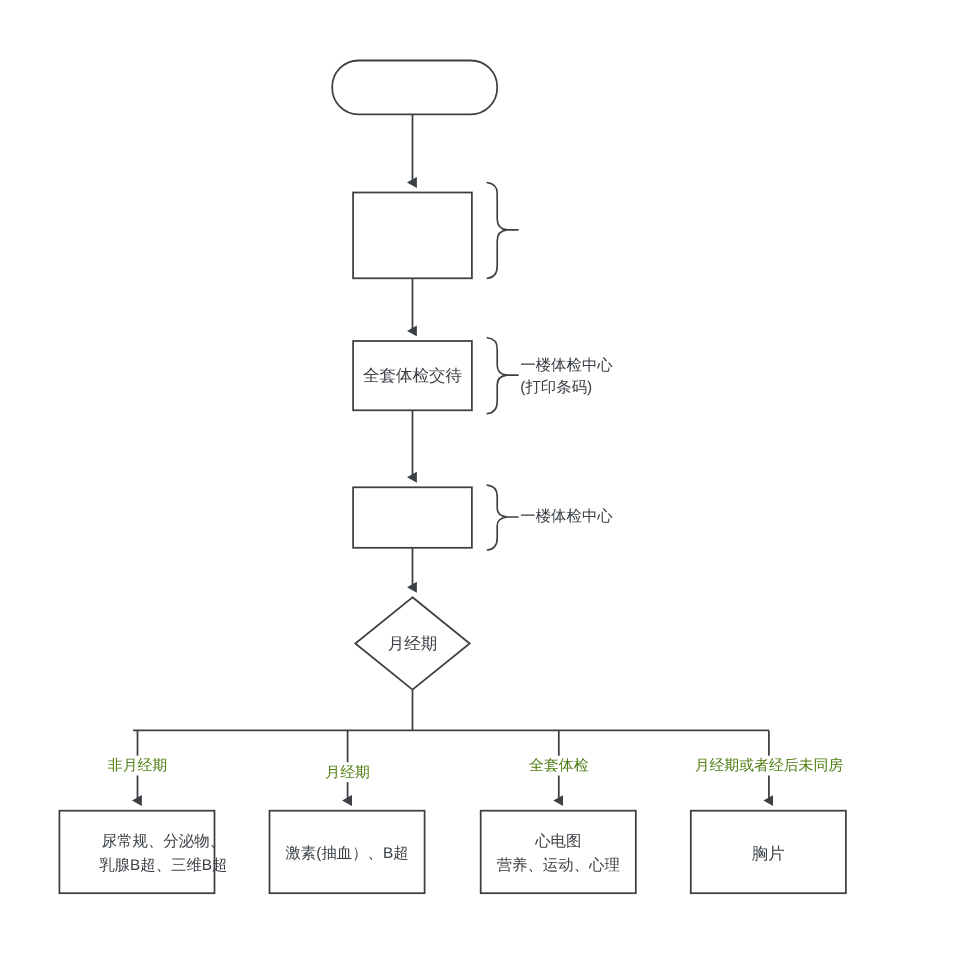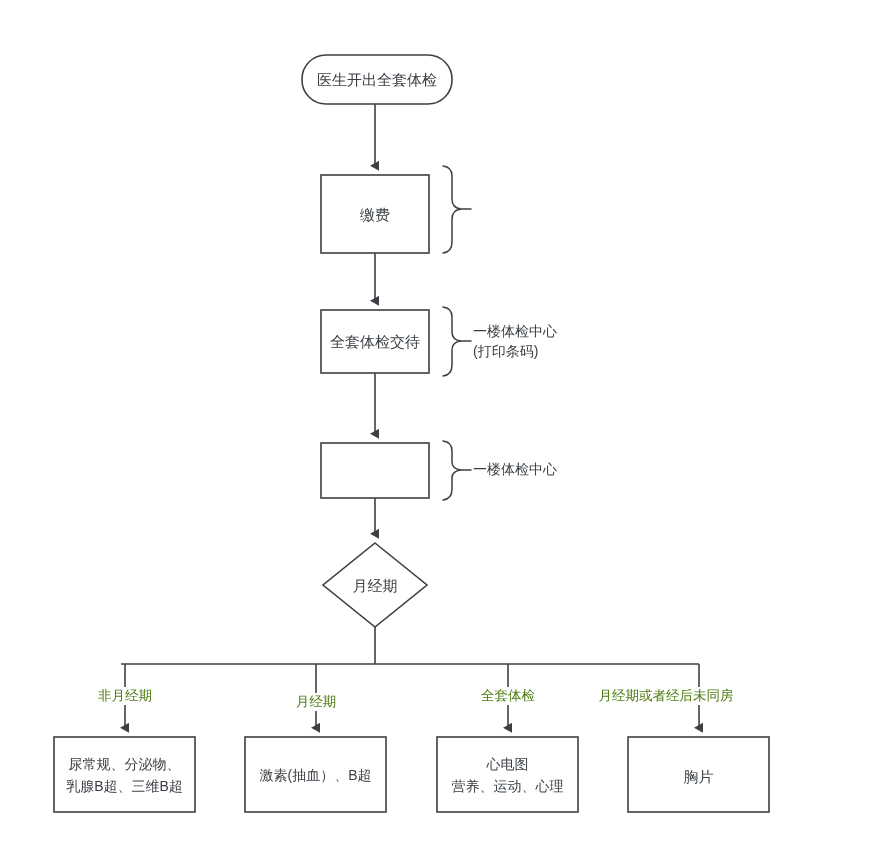--- a/index.html
+++ b/index.html
@@ -103,34 +103,32 @@
       <line x1="461" y1="209" x2="471" y2="209"></line>
 
       <path d="M 443 307 q 9 1 9 10 l 0 15 q 0 8 9 9 q -9 1 -9 9 l 0 15 q 0 10 -9 11"></path>
       <line x1="461" y1="341" x2="471" y2="341"></line>
 
       <path d="M 443 441 q 9 1 9 10 l 0 11 q 0 7 9 8 q -9 1 -9 8 l 0 11 q 0 10 -9 11"></path>
       <line x1="461" y1="470" x2="471" y2="470"></line>
     </g>
   </svg>
 
-  <div class="node-text" style="left:302px; top:55px; width:150px; height:49px;">医生开出全套体检</div>
-  <div class="node-text" style="left:321px; top:175px; width:108px; height:78px;">缴费</div>
   <div class="node-text" style="left:321px; top:310px; width:108px; height:63px;">全套体检交待</div>
   <div class="node-text" style="left:323px; top:543px; width:104px; height:84px;">月经期</div>
 
-  <div class="node-text" style="left:54px; top:737px; width:141px; height:75px; font-size:14px; line-height:22px;">尿常规、分泌物、
+  <div class="node-text" style="left:54px; top:737px; width:141px; height:75px; font-size:14px; line-height:22px;padding-left:24px;">尿常规、分泌物、
 乳腺B超、三维B超</div>
   <div class="node-text" style="left:437px; top:737px; width:141px; height:75px; font-size:14px; line-height:22px;">心电图
 营养、运动、心理</div>
   <div class="node-text" style="left:245px; top:737px; width:141px; height:75px; font-size:14px; line-height:22px;">激素(抽血）、B超</div>
   <div class="node-text" style="left:628px; top:737px; width:141px; height:80px; font-size:15px; line-height:22px;">胸片</div>
 
   <div class="edge-label" style="left:125px; top:687px;">非月经期</div>
   <div class="edge-label" style="left:316px; top:693px;">月经期</div>
   <div class="edge-label" style="left:508px; top:687px;">全套体检</div>
-  <div class="edge-label" style="left:666px; top:687px;">月经期或者经后未同房</div>
+  <div class="edge-label" style="left:699px; top:687px;">月经期或者经后未同房</div>
 
   <div class="annotation" style="left:473px; top:322px;">一楼体检中心
 (打印条码)</div>
   <div class="annotation" style="left:473px; top:460px;">一楼体检中心</div>
 
 </div>
 
 </body></html>

